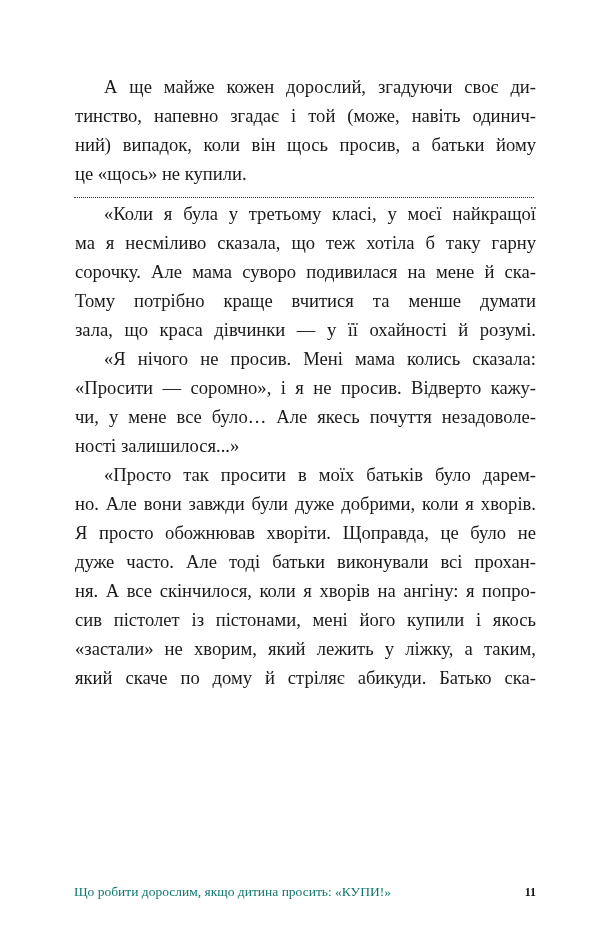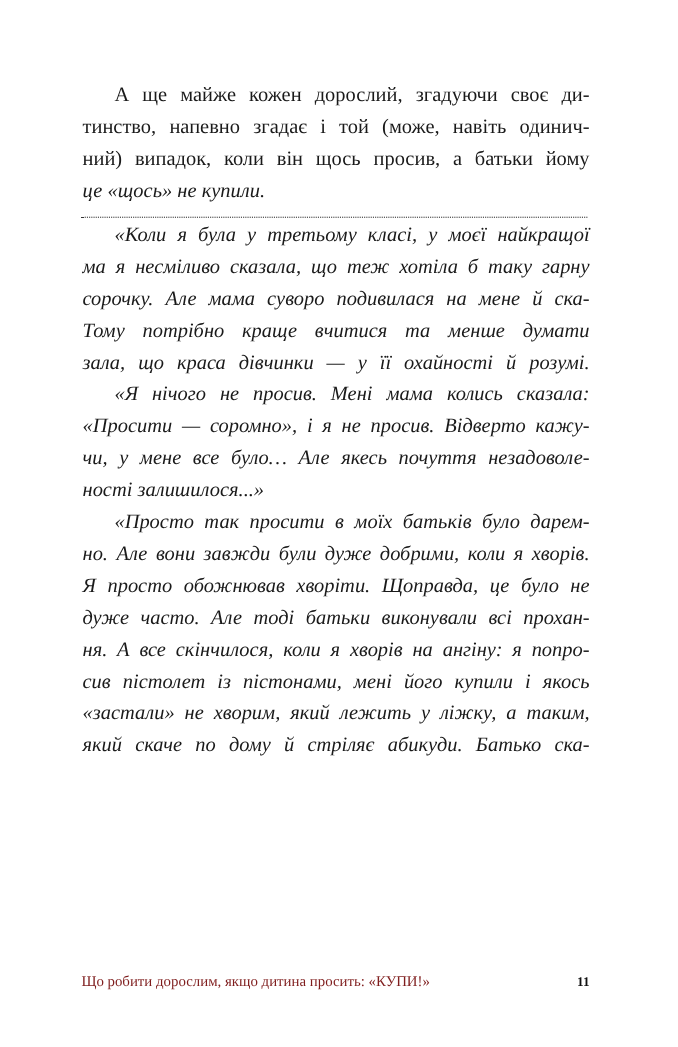--- a/index.html
+++ b/index.html
@@ -31,33 +31,31 @@
       height: 29px;
       line-height: 29px;
       font-size: 18.6px;
       white-space: nowrap;
       text-align: justify;
       text-align-last: justify;
       font-family: "Liberation Serif", "DejaVu Serif", serif;
     }
     .line.last {
       text-align-last: left;
-      font-style: italic;
     }
     .line.indent {
       padding-left: 29px;
     }
     .intro {
       top: 72px;
     }
     .quotes {
       top: 199px;
     }
     .quotes .line {
-      font-style: italic;
     }
     .separator {
       position: absolute;
       left: 74px;
       top: 197px;
       width: 460px;
       height: 0;
       border-top: 1.5px dotted #333333;
     }
     .footer {
@@ -66,21 +64,21 @@
       top: 880px;
       width: 462px;
       height: 24px;
       display: flex;
       justify-content: space-between;
       align-items: center;
       font-family: "Liberation Serif", "DejaVu Serif", serif;
     }
     .footer-title {
       font-size: 13.5px;
-      color: #7f1d1d;
+      color: #0f766e;
     }
     .page-number {
       font-size: 12px;
       font-weight: bold;
       color: #111111;
     }
   </style>
 </head>
 <body>
 

